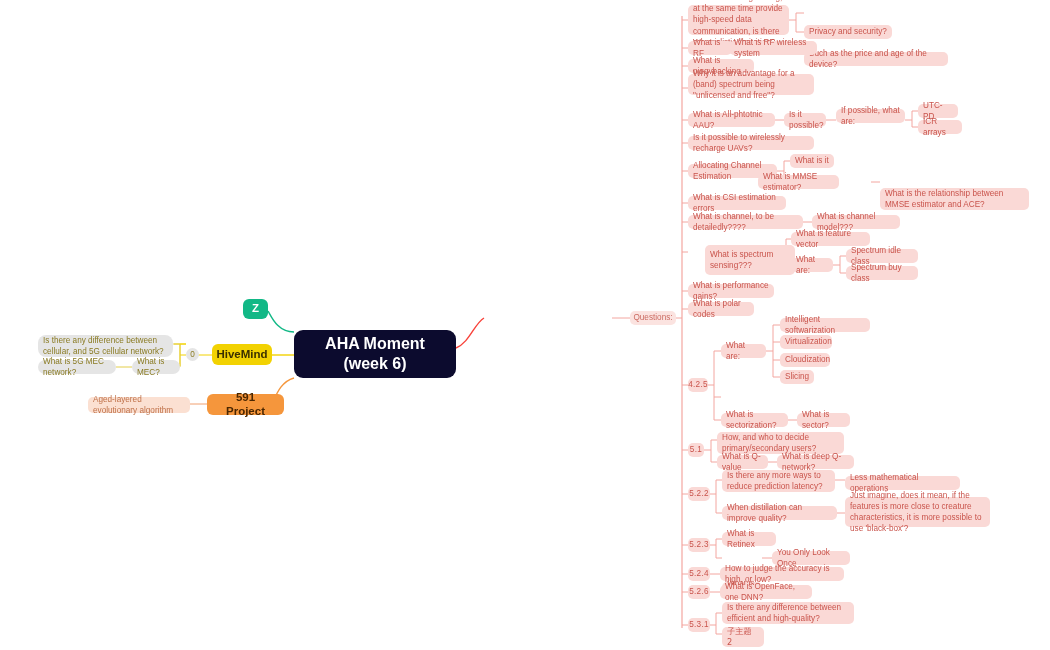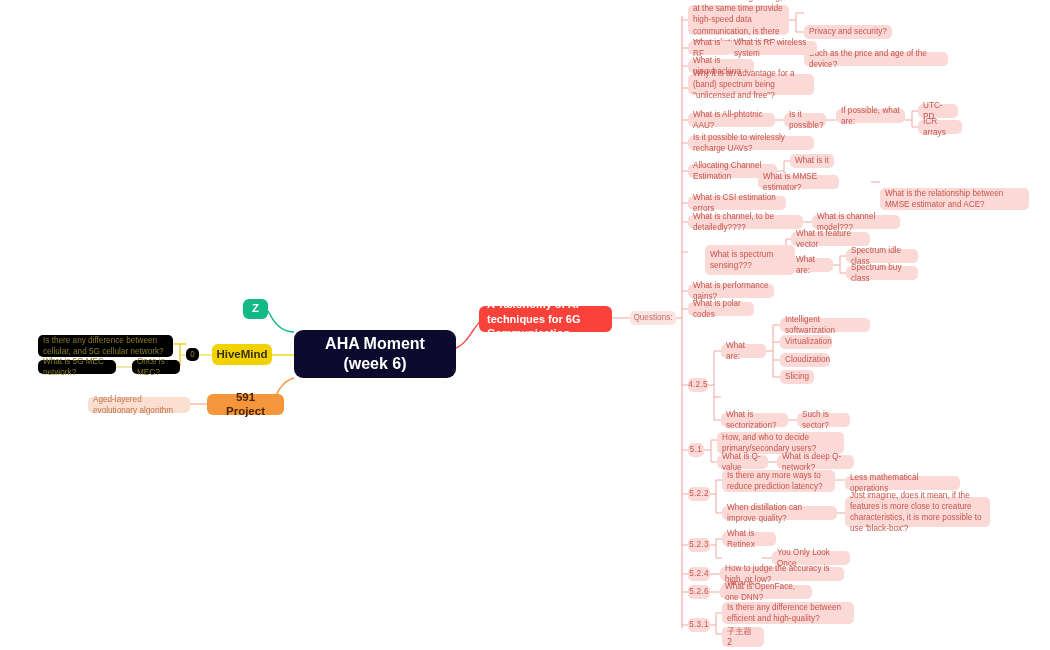--- a/index.html
+++ b/index.html
@@ -31,21 +31,21 @@
   .chip-orange{background:#F5963C;color:#4A2600;}
   .chip-red{background:#F8423A;color:#ffffff;font-size:11px;text-align:left;
             justify-content:flex-start;padding:5px 8px;line-height:1.35;}
 
   
   .leaf{
     border-radius:5px;font-size:8.2px;line-height:1.35;
     padding:3px 5px;display:flex;align-items:center;
   }
   .leaf-red{background:#FAD9D6;color:#C9544C;}
-  .leaf-yellow{background:#000000;color:#8A7B23;}
+  .leaf-yellow{background:#e5e5e5;color:#8A7B23;border-radius:8px;}
   .leaf-orange{background:#FBE0D2;color:#C0724A;}
   .leaf-pink-lite{background:#FBE3E0;color:#CB6B62;}
   .leaf-center{justify-content:center;text-align:center;}
   .leaf-num{background:#FAD9D6;color:#C9544C;font-size:8.2px;
             justify-content:center;text-align:center;letter-spacing:.3px;}
   .cjk{font-family:"DejaVu Sans",sans-serif;}
 </style>
 </head>
 <body>
 
@@ -205,27 +205,26 @@
   <div class="node chip chip-green" style="left:243px;top:299px;width:25px;height:20px;">Z</div>
 
   <div class="node chip chip-yellow" style="left:212px;top:344px;width:60px;height:21px;">HiveMind</div>
 
   <div class="node leaf leaf-yellow leaf-center" style="left:186px;top:348px;width:13px;height:13px;">0</div>
 
   <div class="node leaf leaf-yellow" style="left:38px;top:335px;width:135px;height:22px;">Is there any difference between cellular, and 5G cellular network?</div>
 
   <div class="node leaf leaf-yellow" style="left:38px;top:360px;width:78px;height:14px;">What is 5G MEC network?</div>
 
-  <div class="node leaf leaf-yellow" style="left:132px;top:360px;width:48px;height:14px;">Once is MEC?</div>
+  <div class="node leaf leaf-yellow" style="left:132px;top:360px;width:48px;height:14px;">What is MEC?</div>
 
   <div class="node chip chip-orange" style="left:207px;top:394px;width:77px;height:21px;">591 Project</div>
 
   <div class="node leaf leaf-orange" style="left:88px;top:397px;width:102px;height:16px;">Aged-layered evolutionary algorithm</div>
 
-  <div class="node chip chip-red" style="left:479px;top:306px;width:133px;height:26px;">A Taxonomy of AI techniques for 6G Communication</div>
 
   <div class="node leaf leaf-pink-lite leaf-center" style="left:630px;top:311px;width:46px;height:14px;">Questions:</div>
 
   <div class="node leaf leaf-red" style="left:688px;top:5px;width:101px;height:30px;">If VLC can do lightening, at the same time provide high-speed data communication, is there any realistic limitation?</div>
   <div class="node leaf leaf-red" style="left:688px;top:41px;width:44px;height:14px;">What is RF</div>
   <div class="node leaf leaf-red" style="left:688px;top:59px;width:66px;height:14px;">What is piggybacking</div>
   <div class="node leaf leaf-red" style="left:688px;top:74px;width:126px;height:21px;">Why it is an advantage for a (band) spectrum being  "unlicensed and free"?</div>
   <div class="node leaf leaf-red" style="left:688px;top:113px;width:87px;height:14px;">What is All-phtotnic AAU?</div>
   <div class="node leaf leaf-red" style="left:688px;top:136px;width:126px;height:14px;">Is it possible to wirelessly recharge UAVs?</div>
   <div class="node leaf leaf-red" style="left:688px;top:164px;width:89px;height:14px;">Allocating Channel Estimation</div>
@@ -263,21 +262,21 @@
   <div class="node leaf leaf-red" style="left:791px;top:258px;width:42px;height:14px;">What are:</div>
   <div class="node leaf leaf-red" style="left:846px;top:249px;width:72px;height:14px;">Spectrum idle class</div>
   <div class="node leaf leaf-red" style="left:846px;top:266px;width:72px;height:14px;">Spectrum buy class</div>
 
   <div class="node leaf leaf-red" style="left:721px;top:344px;width:45px;height:14px;">What are:</div>
   <div class="node leaf leaf-red" style="left:780px;top:318px;width:90px;height:14px;">Intelligent softwarization</div>
   <div class="node leaf leaf-red" style="left:780px;top:335px;width:52px;height:14px;">Virtualization</div>
   <div class="node leaf leaf-red" style="left:780px;top:353px;width:50px;height:14px;">Cloudization</div>
   <div class="node leaf leaf-red" style="left:780px;top:370px;width:34px;height:14px;">Slicing</div>
   <div class="node leaf leaf-red" style="left:721px;top:413px;width:67px;height:14px;">What is sectorization?</div>
-  <div class="node leaf leaf-red" style="left:797px;top:413px;width:53px;height:14px;">Such is sector?</div>
+  <div class="node leaf leaf-red" style="left:797px;top:413px;width:53px;height:14px;">What is sector?</div>
 
   <div class="node leaf leaf-red" style="left:717px;top:432px;width:127px;height:22px;">How, and who to decide primary/secondary users?</div>
   <div class="node leaf leaf-red" style="left:717px;top:455px;width:51px;height:14px;">What is Q-value</div>
   <div class="node leaf leaf-red" style="left:777px;top:455px;width:77px;height:14px;">What is deep Q-network?</div>
 
   <div class="node leaf leaf-red" style="left:722px;top:470px;width:113px;height:22px;">Is there any more ways to reduce prediction latency?</div>
   <div class="node leaf leaf-red" style="left:845px;top:476px;width:115px;height:14px;">Less mathematical operations</div>
   <div class="node leaf leaf-red" style="left:722px;top:506px;width:115px;height:14px;">When distillation can improve quality?</div>
   <div class="node leaf leaf-red" style="left:845px;top:497px;width:145px;height:30px;">Just imagine, does it mean, if the features is more close to creature characteristics, it is more possible to use 'black-box'?</div>
 

